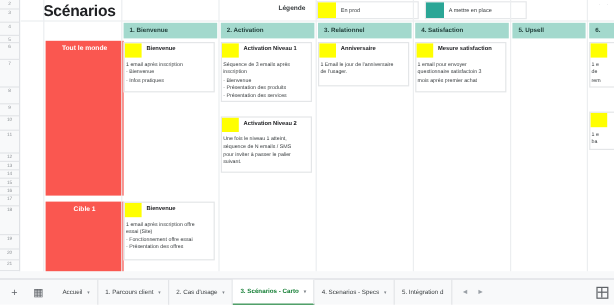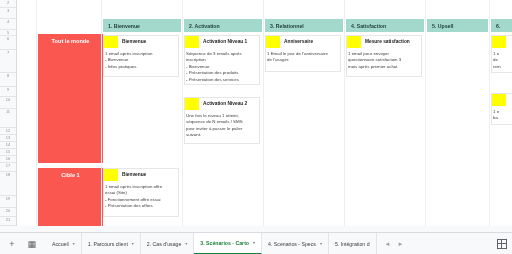--- a/index.html
+++ b/index.html
@@ -157,20 +157,35 @@
     <span class="rn" style="height:7px;">16</span>
     <span class="rn" style="height:9px;">17</span>
     <span class="rn" style="height:24px;">18</span>
     <span class="rn" style="height:12px;">19</span>
     <span class="rn" style="height:9px;">20</span>
     <span class="rn" style="height:9px;">21</span>
   </div>
 
   <div class="sheet">
 
+    <div class="title-bar">
+      <div class="sheet-title">Scénarios</div>
+      <div class="legend-label">Légende</div>
+
+      <div class="legend-item" id="legend-prod">
+        <span class="sw" style="background:#ffff00;"></span>
+        <span class="lbl">En prod</span>
+      </div>
+
+      <div class="legend-item" id="legend-todo">
+        <span class="sw" style="background:#2ba696;"></span>
+        <span class="lbl">A mettre en place</span>
+      </div>
+      <div class="topright-marks">· ·</div>
+    </div>
 
     <div class="col-header-band">
       <div class="col-header" style="left:86px;  width:78px;">1.   Bienvenue</div>
       <div class="col-header" style="left:167px; width:78px;">2.   Activation</div>
       <div class="col-header" style="left:248px; width:78px;">3.   Relationnel</div>
       <div class="col-header" style="left:329px; width:78px;">4.   Satisfaction</div>
       <div class="col-header" style="left:410px; width:61px;">5.   Upsell</div>
       <div class="col-header" style="left:474px; width:21px;">6.</div>
     </div>
 

